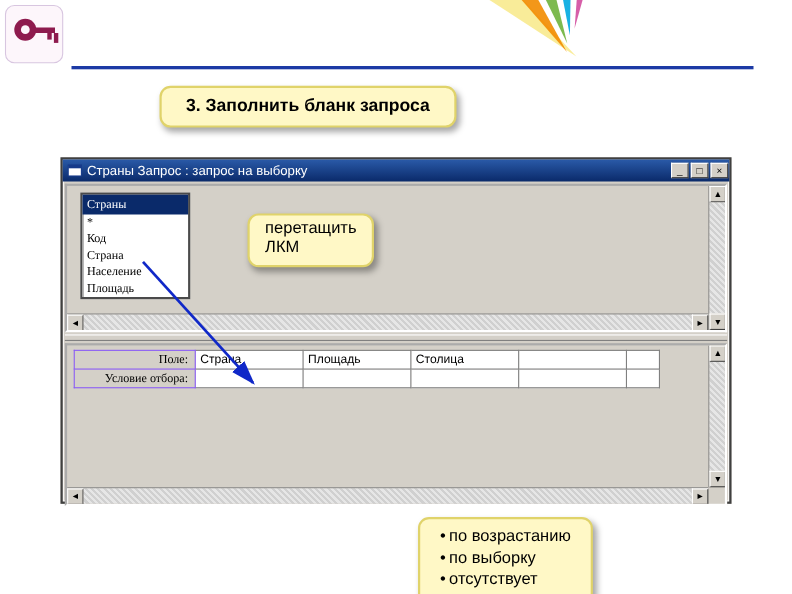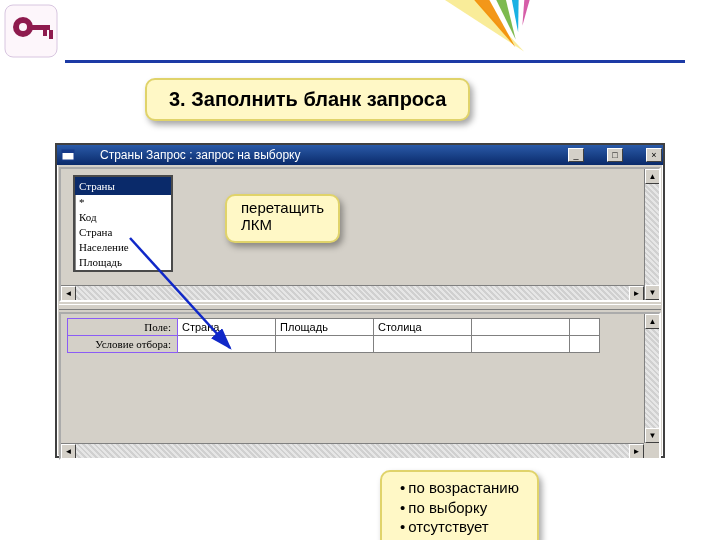--- a/index.html
+++ b/index.html
@@ -35,21 +35,21 @@
     background:#fff8c6;
     border:2px solid #e0d36a;
     border-radius:10px;
     box-shadow:3px 4px 6px rgba(0,0,0,.35);
     padding:8px 22px;
     font-family:Arial,sans-serif;
     z-index:5;
   }
   .callout-title {
     left:145px; top:78px;
-    font-size:20px; font-weight:bold; color:#000;
+    font-size:16px; font-weight:bold; color:#000;
   }
   .callout-drag {
     left:225px; top:194px;
     font-size:15px; text-align:left; line-height:1.1;
     padding:4px 14px 8px;
   }
   .callout-sort {
     left:380px; top:470px;
     font-size:15px; padding:6px 18px 10px;
     line-height:1.3;
@@ -60,21 +60,21 @@
   
   .win {
     position:absolute; left:55px; top:143px; width:610px; height:315px;
     background:#d4d0c8; border:2px solid #404040;
     box-shadow:0 0 0 1px #fff inset;
     z-index:2;
   }
   .titlebar {
     height:20px; background:linear-gradient(#2a5aa8,#0a2a6a);
     color:#fff; font:12px/20px Tahoma,sans-serif;
-    display:flex; align-items:center; padding-left:4px;gap:21px;
+    display:flex; align-items:center; padding-left:4px;
   }
   .titlebar .tb-icon { width:14px; height:14px; margin-right:4px; }
   .titlebar .spacer { flex:1; }
   .win-btn {
     width:16px; height:14px; margin:0 1px; background:#d4d0c8;
     border:1px solid #fff; border-right-color:#404040; border-bottom-color:#404040;
     font:9px/12px Arial; text-align:center; color:#000;
   }
   .upper-pane {
     height:135px; border:2px inset #fff; margin:2px; background:#d4d0c8;

